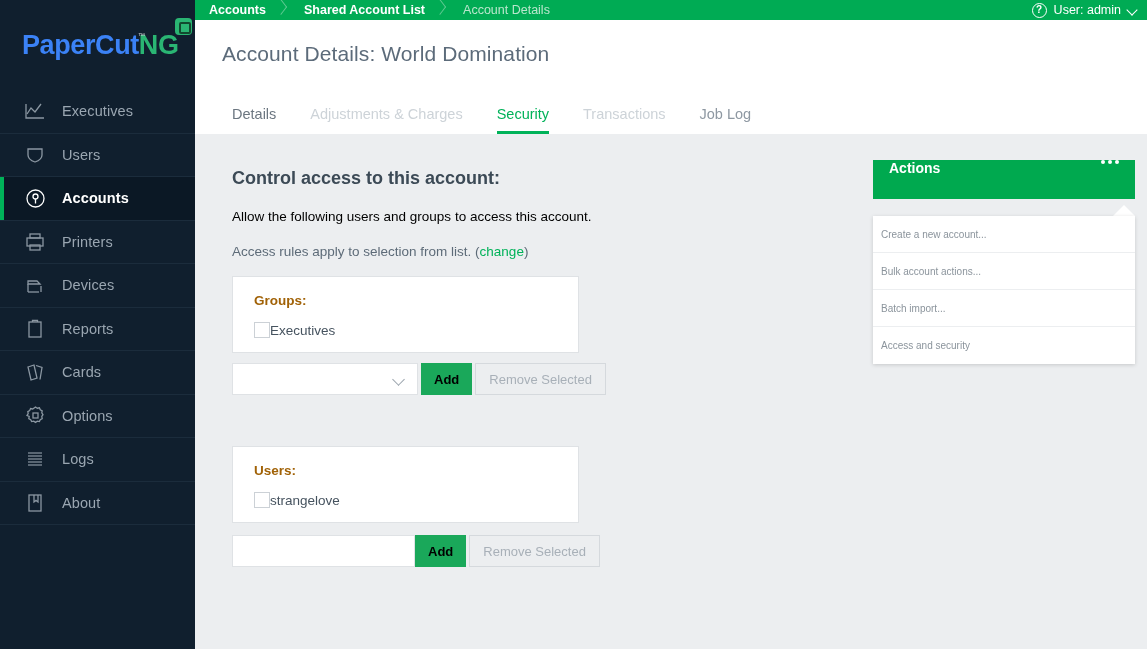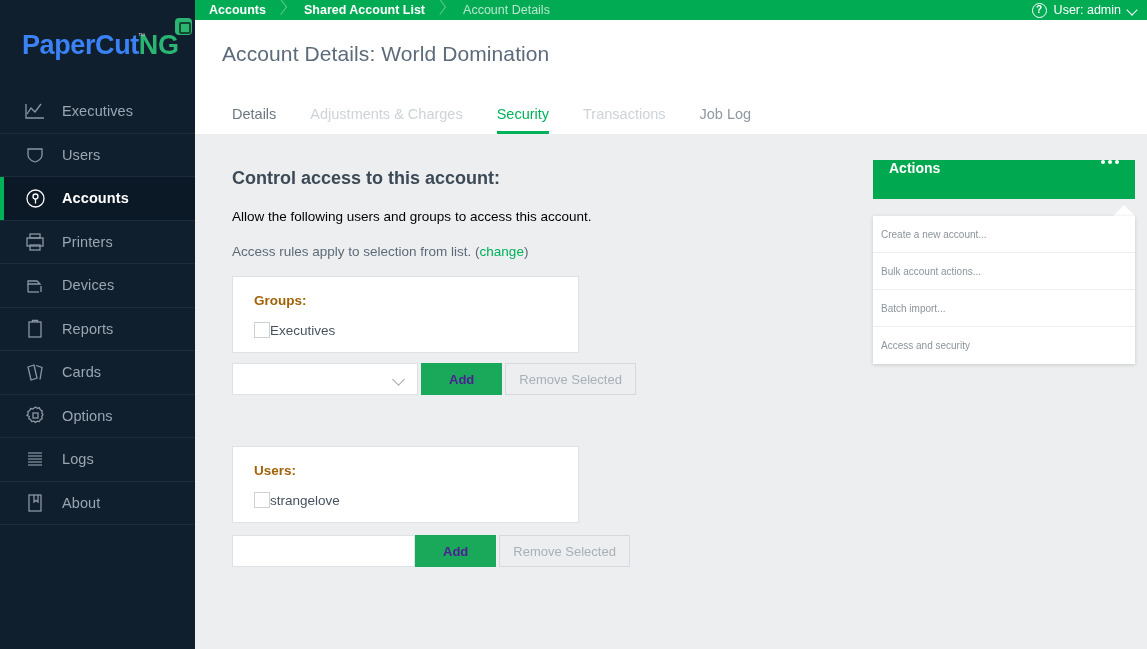--- a/index.html
+++ b/index.html
@@ -209,22 +209,22 @@
     border-right: 1.6px solid #9aa4ad;
     border-bottom: 1.6px solid #9aa4ad;
     transform: rotate(45deg);
   }
   .text-box {
     width: 183px; height: 32px;
     background: #ffffff; border: 1px solid #dfe2e5;
     cursor: text;
   }
   .btn-add {
-    height: 32px; padding: 0 28px;
-    background: #1aa85a; color: #4c1d95;
+    height: 32px; padding: 0 13px;
+    background: #1aa85a; color: #000000;
     font-size: 13px; font-weight: bold;
     border: none; cursor: pointer;
     display: flex; align-items: center; justify-content: center;
     margin-left: 3px;
   }
   .btn-remove {
     height: 32px; padding: 0 13px;
     background: #eceef0; color: #a8b0b8;
     font-size: 13px;
     border: 1px solid #d5d9dd; cursor: default;

